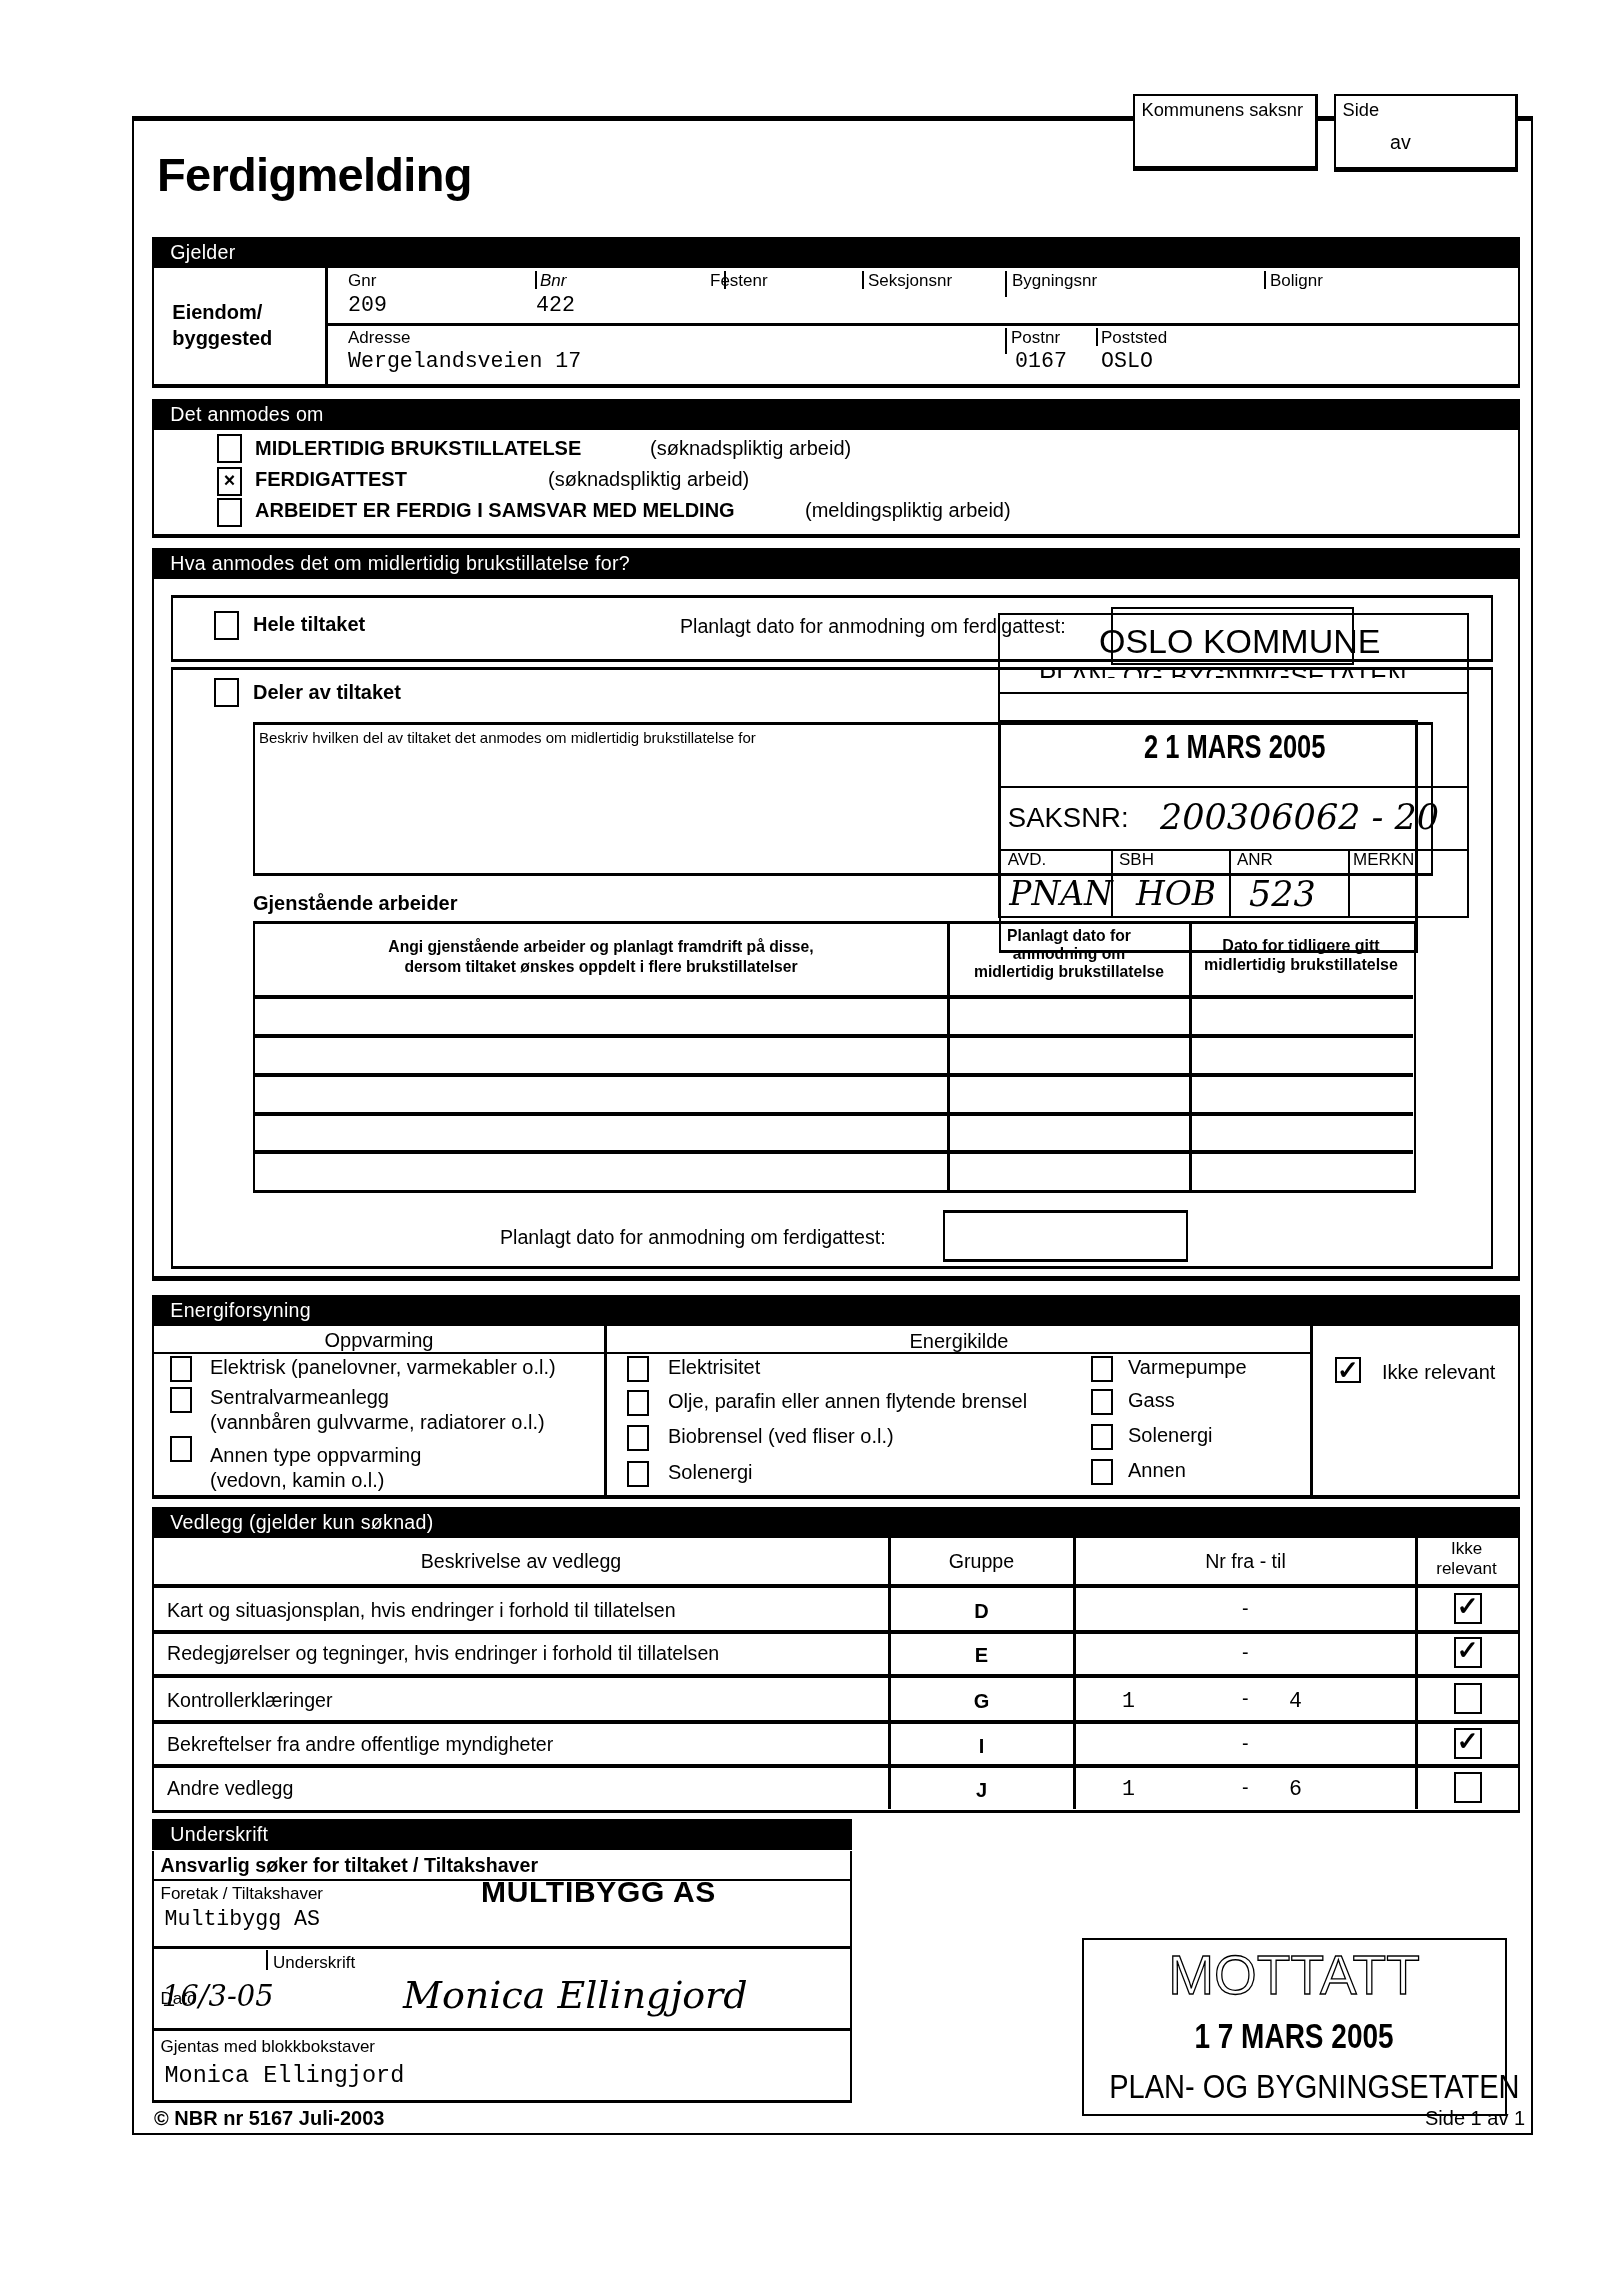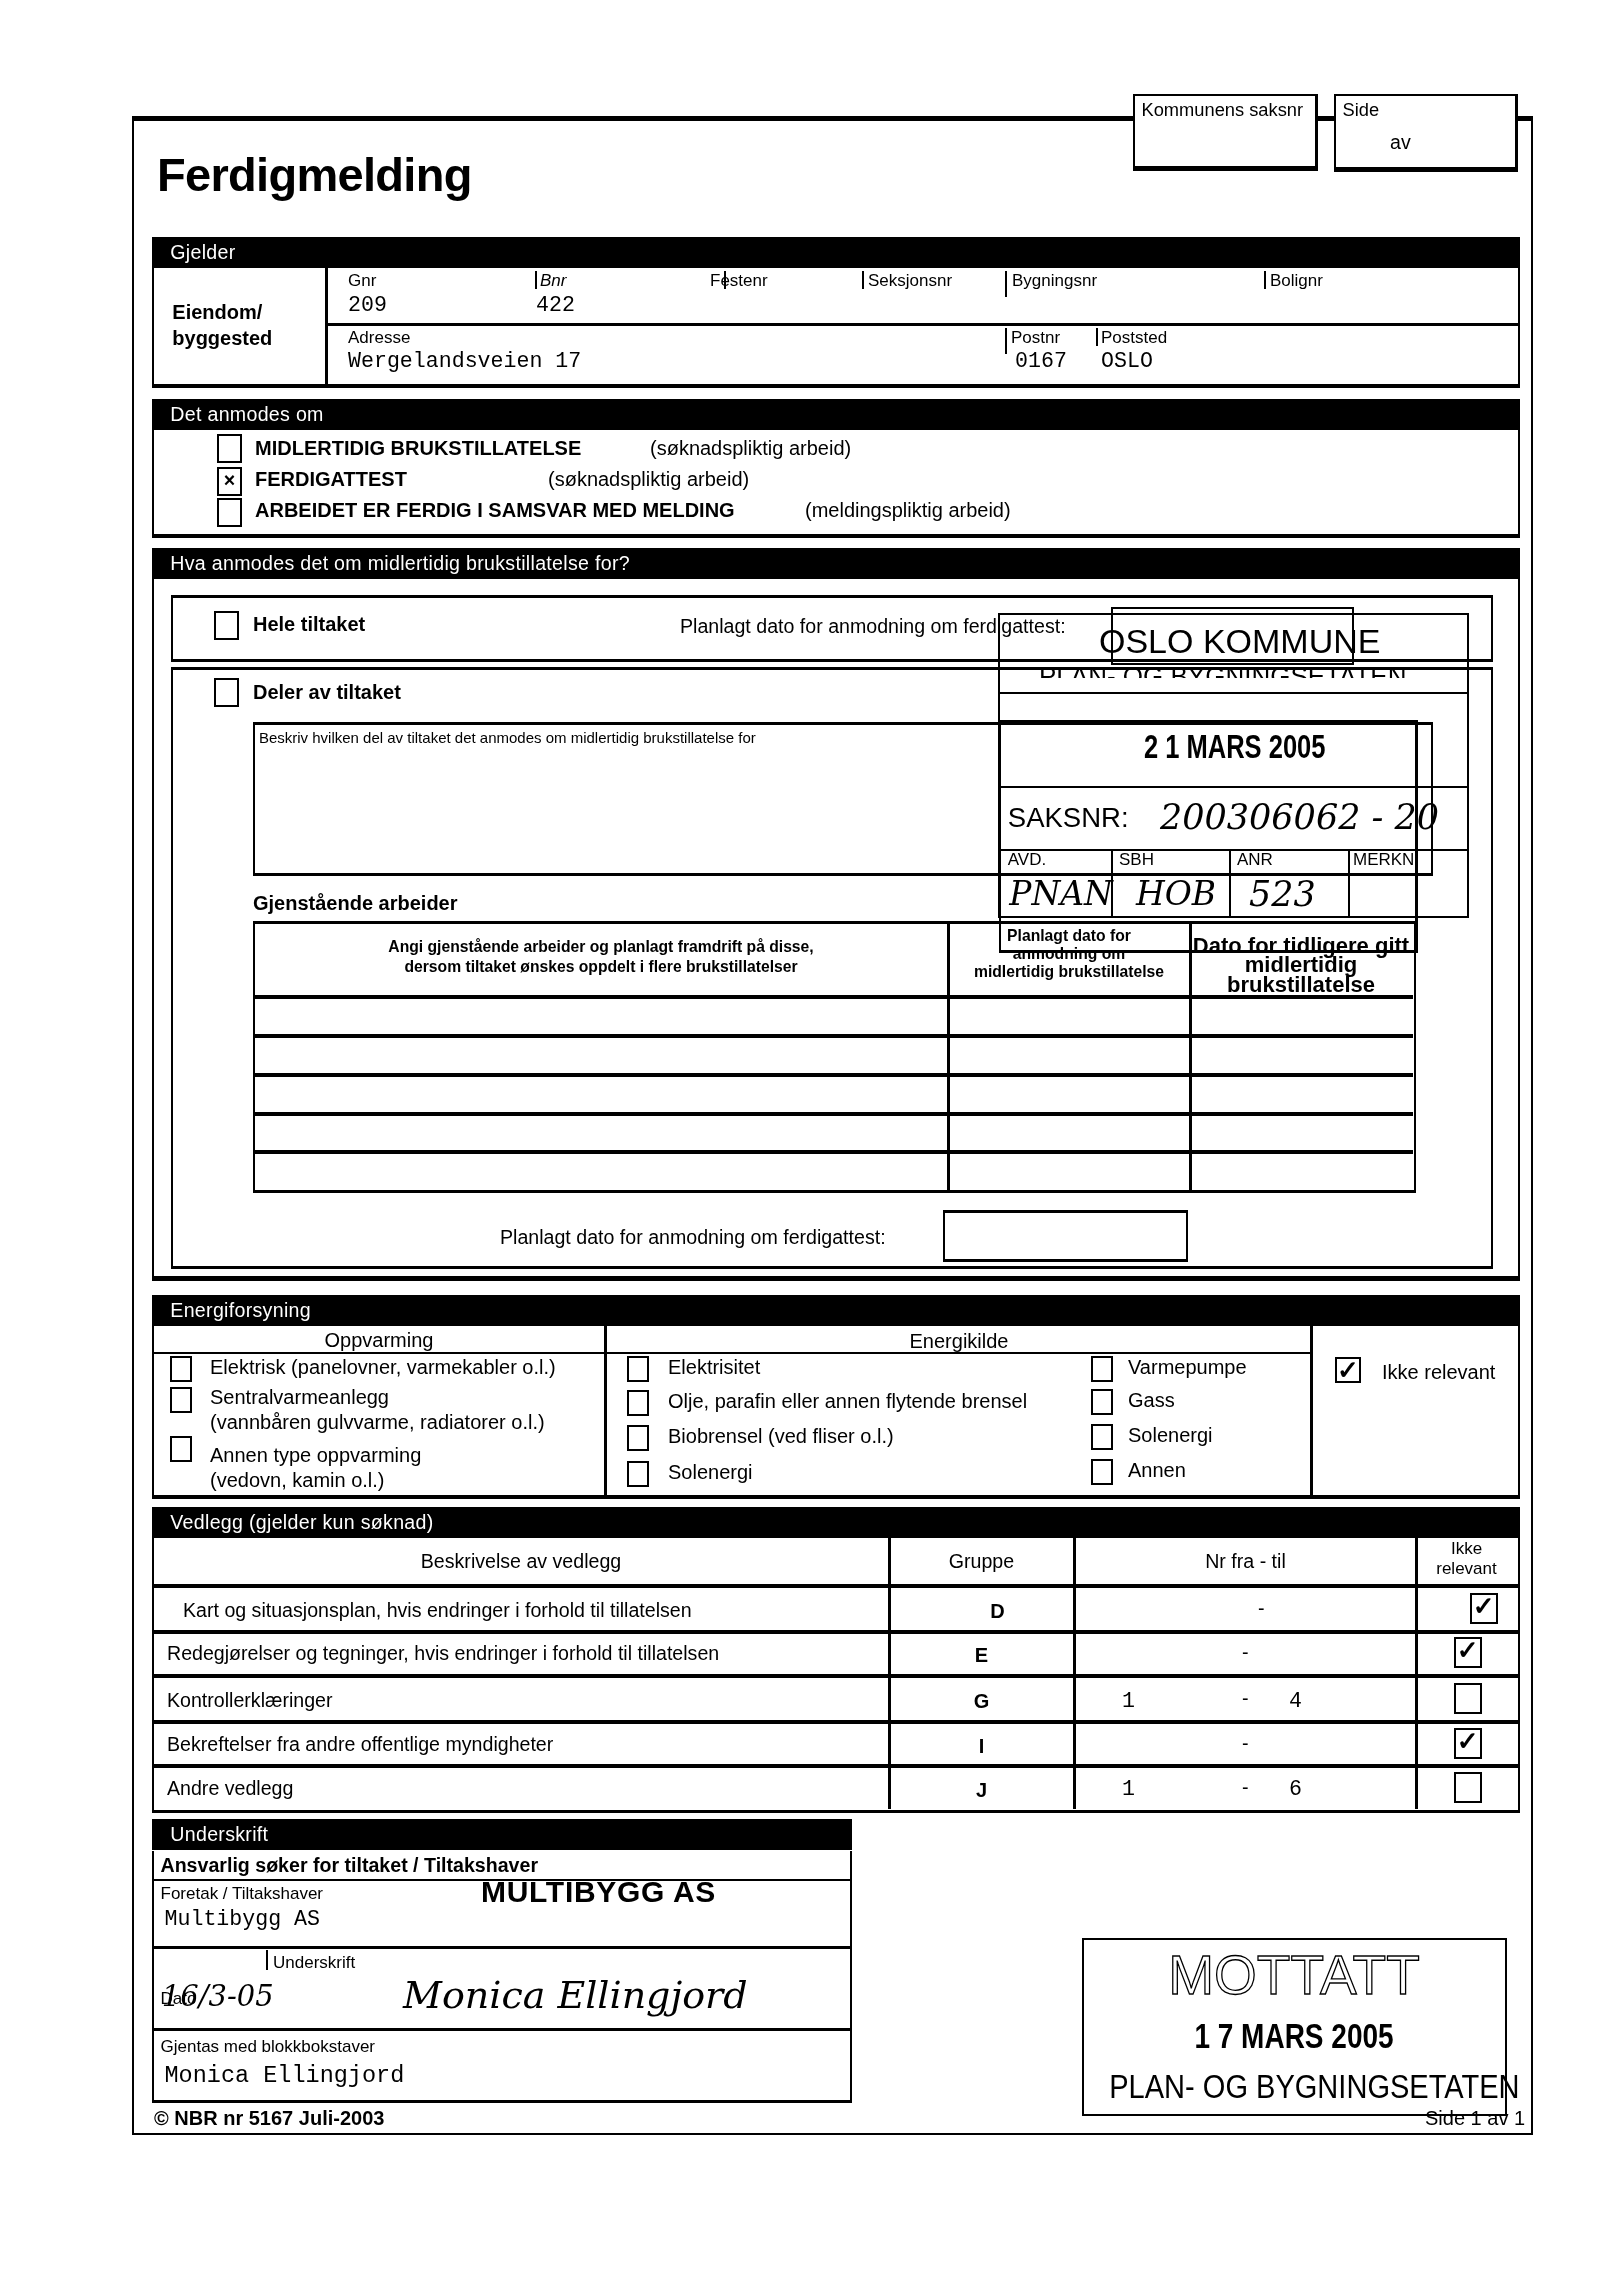--- a/index.html
+++ b/index.html
@@ -115,21 +115,21 @@
     <div class="boxed" style="left:80px; top:251px; width:1163px; height:272px; border-top-width:3.9px; border-bottom-width:3.9px;">
       <div class="abs center" style="left:0; top:13px; width:692px; font-size:15.7px; line-height:19.6px; font-weight:bold;">
         <div>Angi gjenstående arbeider og planlagt framdrift på disse,</div>
         <div>dersom tiltaket ønskes oppdelt i flere brukstillatelser</div>
       </div>
       <div class="abs center" style="left:695px; top:2.6px; width:238px; font-size:15.7px; line-height:18.3px; font-weight:bold;">
         <div>Planlagt dato for</div>
         <div>anmodning om</div>
         <div>midlertidig brukstillatelse</div>
       </div>
-      <div class="abs center" style="left:935px; top:11.8px; width:222px; font-size:22px; line-height:19.6px; font-weight:bold;">
+      <div class="abs center" style="left:935px; top:11.8px; width:222px; font-size:16px; line-height:19.6px; font-weight:bold;">
         <div>Dato for tidligere gitt</div>
         <div>midlertidig brukstillatelse</div>
       </div>
       <div class="tbl-line-v" style="left:692px; top:0; height:266px;"></div>
       <div class="tbl-line-v" style="left:934px; top:0; height:266px;"></div>
       <div class="tbl-line-h" style="left:0; top:71px; width:1158px;"></div>
       <div class="tbl-line-h" style="left:0; top:110px; width:1158px;"></div>
       <div class="tbl-line-h" style="left:0; top:149px; width:1158px;"></div>
       <div class="tbl-line-h" style="left:0; top:188px; width:1158px;"></div>
       <div class="tbl-line-h" style="left:0; top:226px; width:1158px;"></div>
@@ -219,21 +219,21 @@
   <div class="tbl-line-h" style="left:0; top:226px; width:1366px;"></div>
 
   <span class="abs center" style="left:0; top:11.8px; width:734px; font-size:19.6px;">Beskrivelse av vedlegg</span>
   <span class="abs center" style="left:736px; top:11.8px; width:183px; font-size:19.6px;">Gruppe</span>
   <span class="abs center" style="left:922px; top:11.8px; width:339px; font-size:19.6px;">Nr fra - til</span>
   <div class="abs center" style="left:1263px; top:1.3px; width:99px; font-size:17px; line-height:19.6px;">
     <div>Ikke</div>
     <div>relevant</div>
   </div>
 
-  <div class="abs" style="left:16px; top:50px; width:1252px; height:42px;border-radius:17px;">
+  <div class="abs" style="left:0; top:50px; width:1252px; height:42px;border-radius:17px;">
     <span class="txt" style="left:13px; top:10.5px;">Kart og situasjonsplan, hvis endringer i forhold til tillatelsen</span>
     <span class="abs center" style="left:736px; top:11.8px; width:183px; font-size:20px; font-weight:bold;">D</span>
     <span class="val-mono" style="left:968px; top:10.5px;"></span>
     <span class="abs" style="left:1088px; top:9.2px; font-size:19.6px;">-</span>
     <span class="val-mono" style="left:1135px; top:10.5px;"></span>
     <div class="cb check" style="left:1300px; top:5.2px; width:27.5px; height:31px;"><span>✓</span></div>
   </div>
 
   <div class="abs" style="left:0; top:95px; width:1366px; height:41px;">
     <span class="txt" style="left:13px; top:9.2px;">Redegjørelser og tegninger, hvis endringer i forhold til tillatelsen</span>

